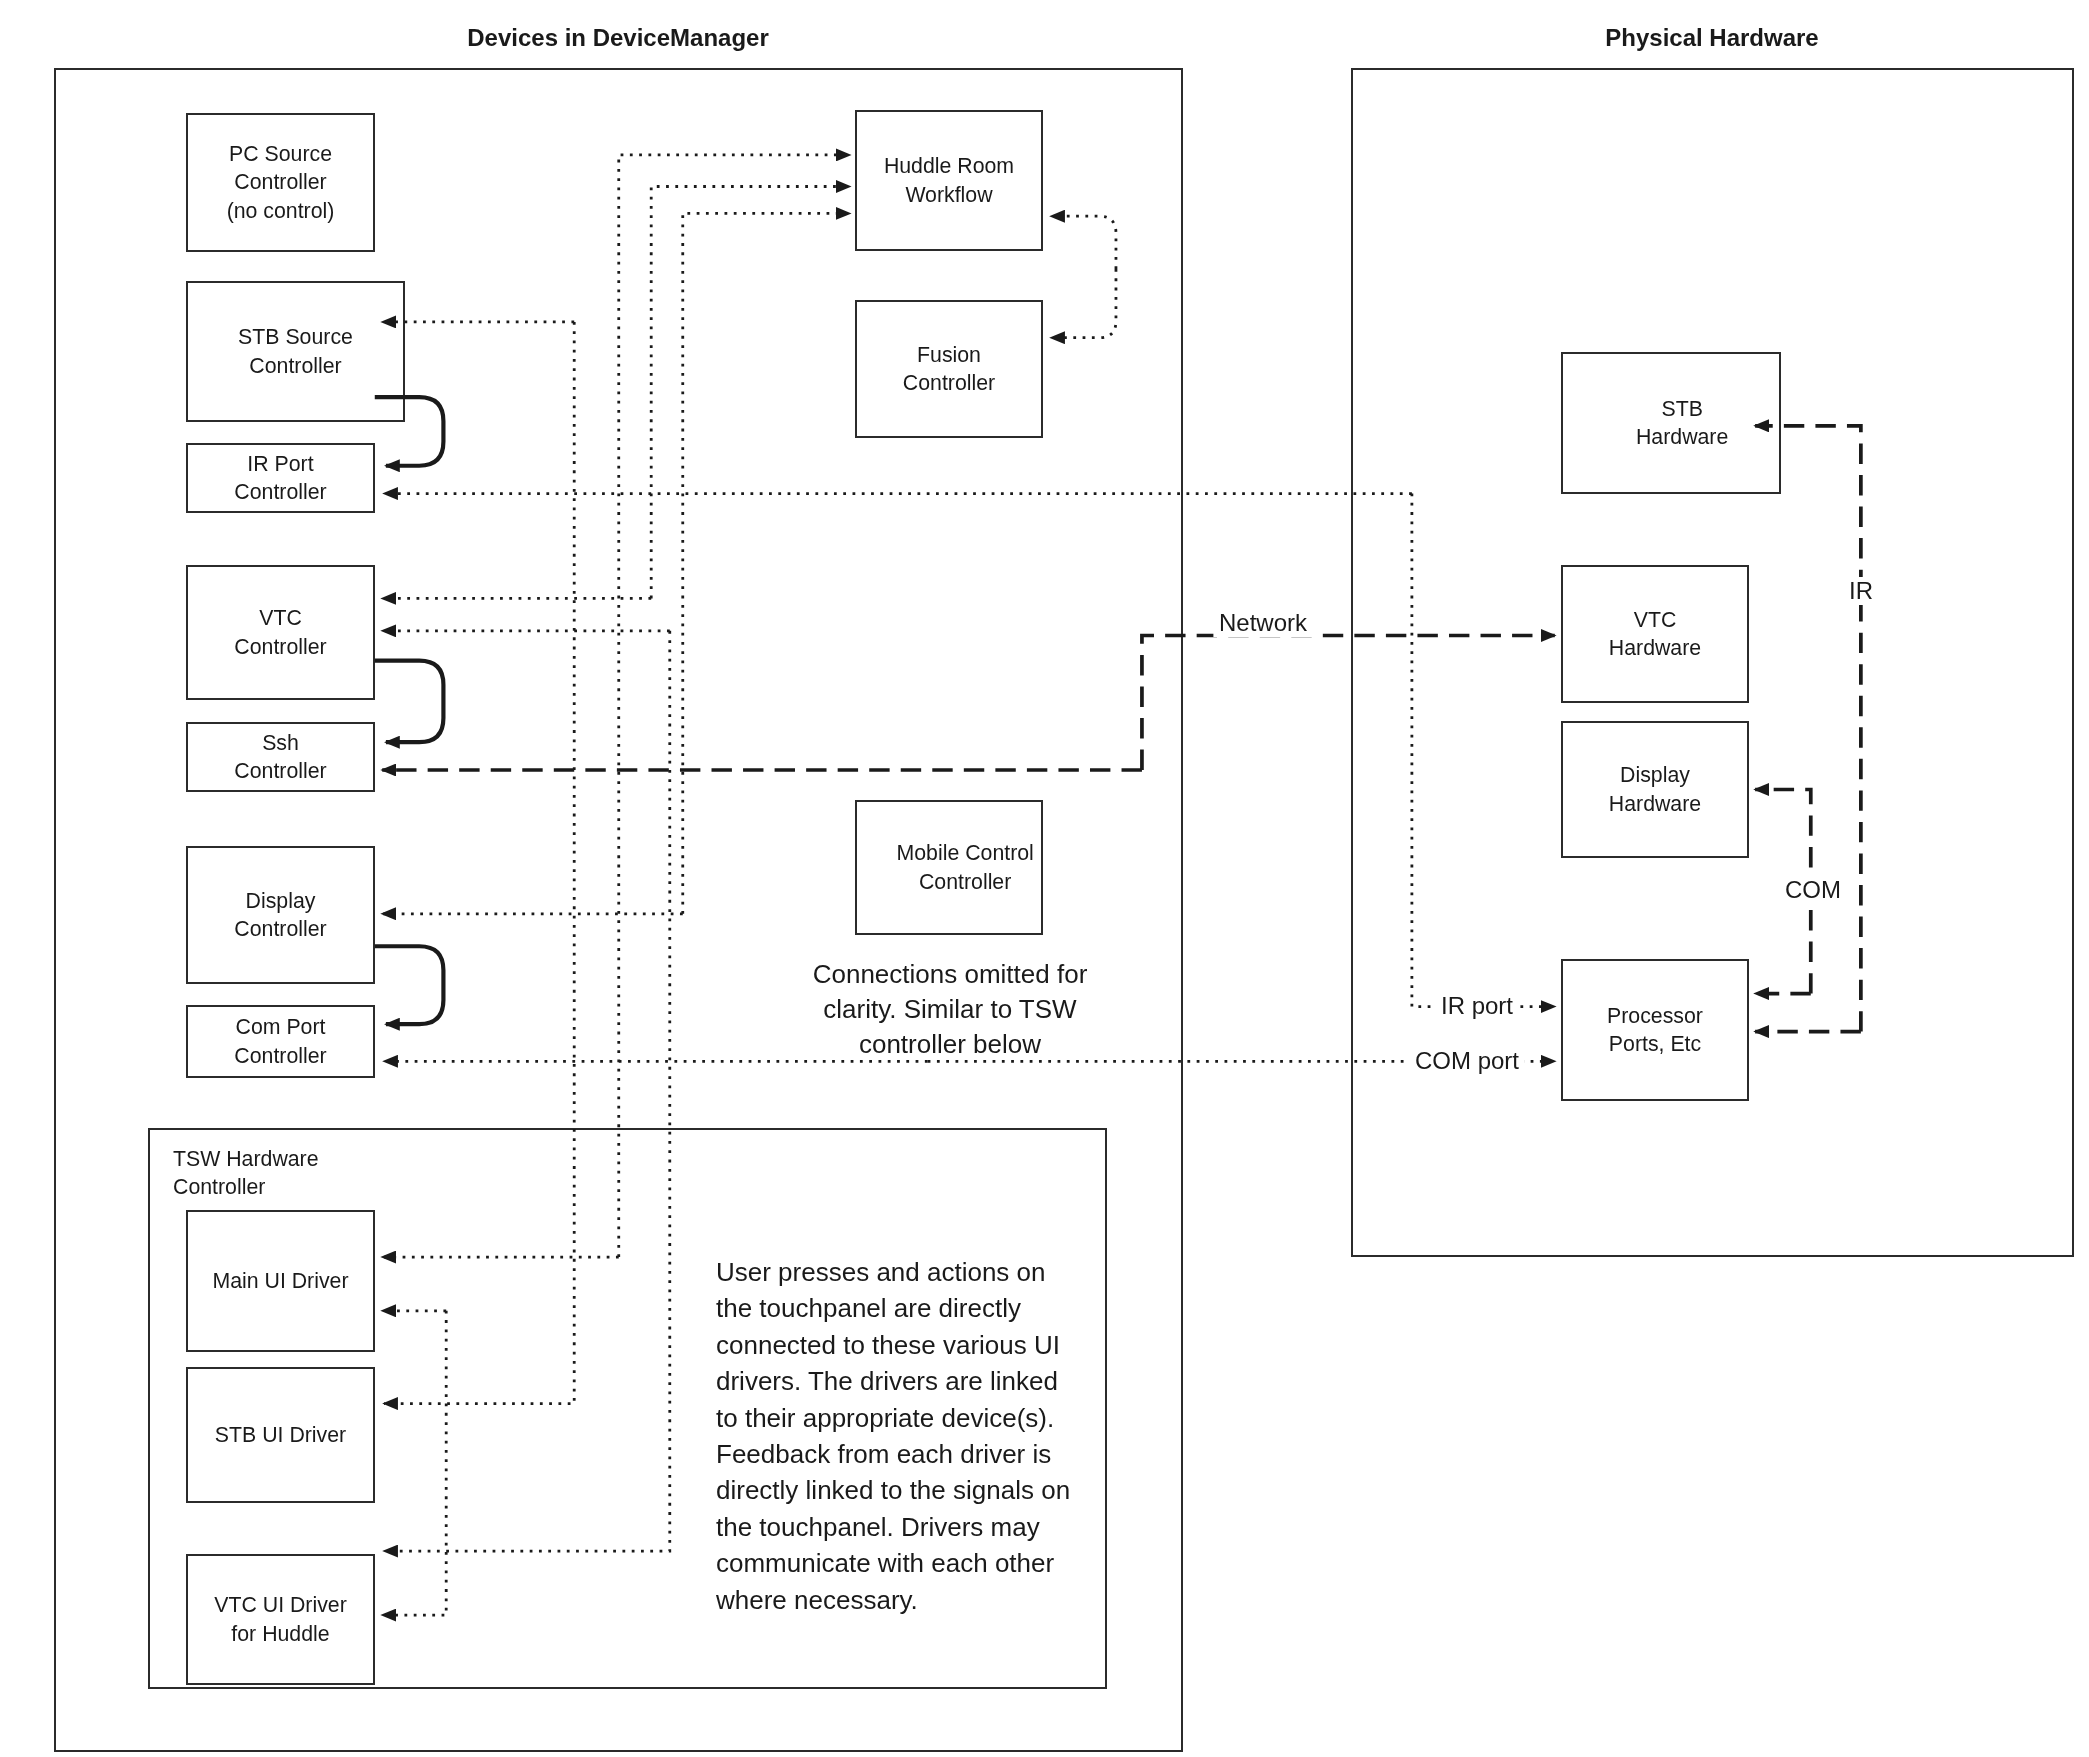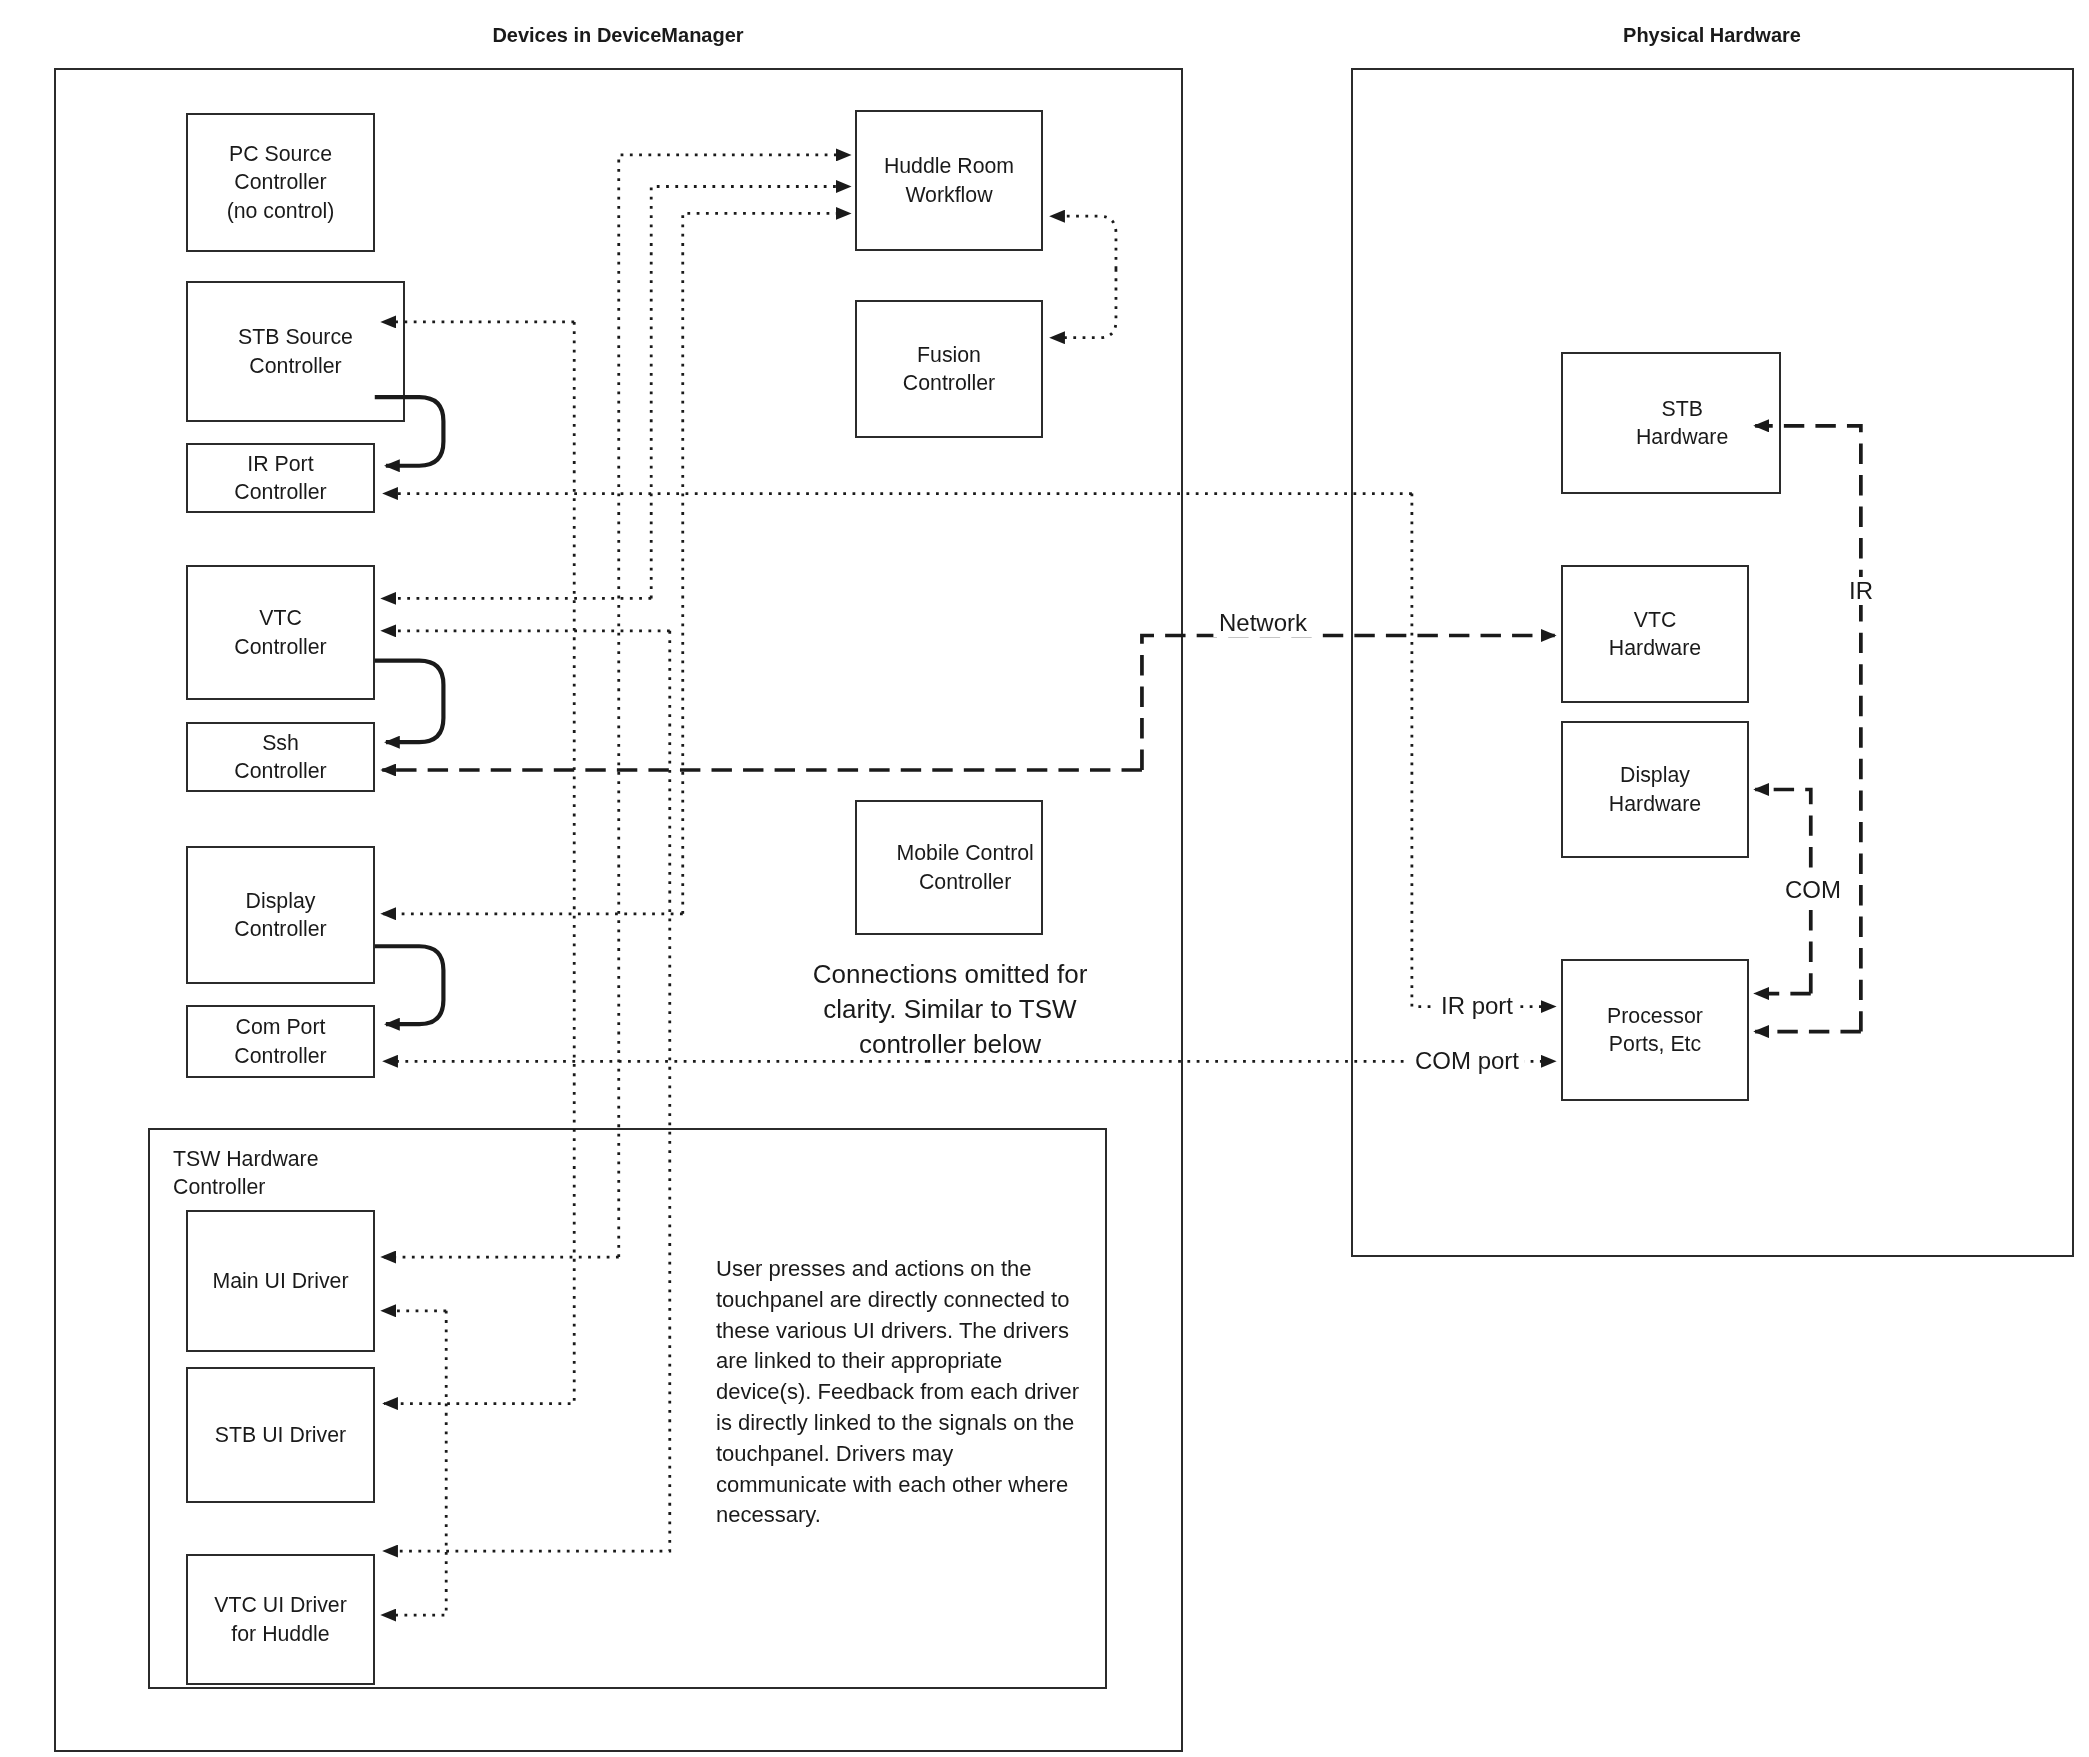--- a/index.html
+++ b/index.html
@@ -22,42 +22,42 @@
     background: #ffffff;
     display: flex; align-items: center; justify-content: center;
     text-align: center;
     white-space: pre-line;
     font-size: 21.3px; line-height: 1.32;
     padding: 3.7px;
     z-index: 1;
   }
   .title {
     position: absolute;
-    font-weight: bold; font-size: 20px;
+    font-weight: bold; font-size: 24px;
     transform: translateX(-50%);
     white-space: nowrap;
     z-index: 1;
   }
   .tsw-label {
     position: absolute;
     font-size: 21.3px; line-height: 1.32;
     white-space: pre-line;
     z-index: 1;
   }
   .note {
     position: absolute;
     font-size: 26px; line-height: 1.35;
     text-align: center;
     white-space: pre-line;
     transform: translateX(-50%);
     z-index: 1;
   }
   .para {
     position: absolute;
-    font-size: 22px; line-height: 1.4;
+    font-size: 26px; line-height: 1.4;
     z-index: 1;
   }
   svg.wires {
     position: absolute; left: 0; top: 0;
     z-index: 2;
     pointer-events: none;
   }
   .wires .dot   { fill: none; stroke: #1a1a1a; stroke-width: 3;   stroke-dasharray: 3 7; }
   .wires .dash  { fill: none; stroke: #1a1a1a; stroke-width: 4;   stroke-dasharray: 22 12; }
   .wires .solid { fill: none; stroke: #1a1a1a; stroke-width: 4.5; }

